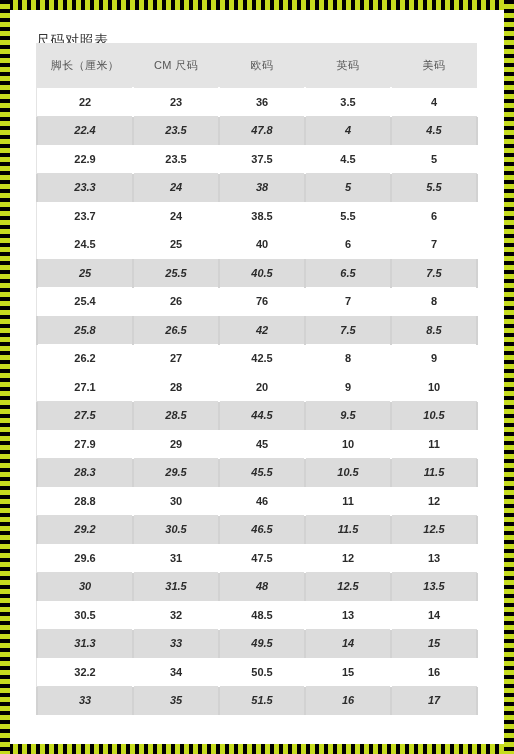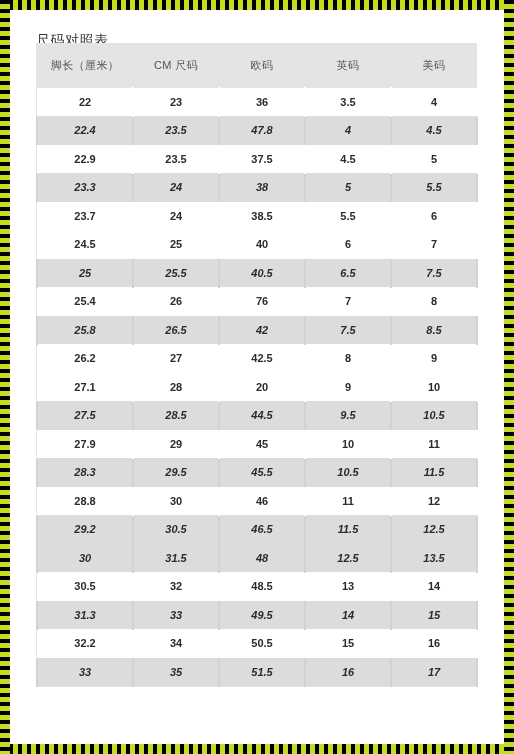--- a/index.html
+++ b/index.html
@@ -268,20 +268,27 @@
             <td>11</td>
             <td>12</td>
           </tr>
           <tr class="row-even">
             <td>29.2</td>
             <td>30.5</td>
             <td>46.5</td>
             <td>11.5</td>
             <td>12.5</td>
           </tr>
+          <tr class="row-odd">
+            <td>29.6</td>
+            <td>31</td>
+            <td>47.5</td>
+            <td>12</td>
+            <td>13</td>
+          </tr>
           <tr class="row-even">
             <td>30</td>
             <td>31.5</td>
             <td>48</td>
             <td>12.5</td>
             <td>13.5</td>
           </tr>
           <tr class="row-odd">
             <td>30.5</td>
             <td>32</td>

